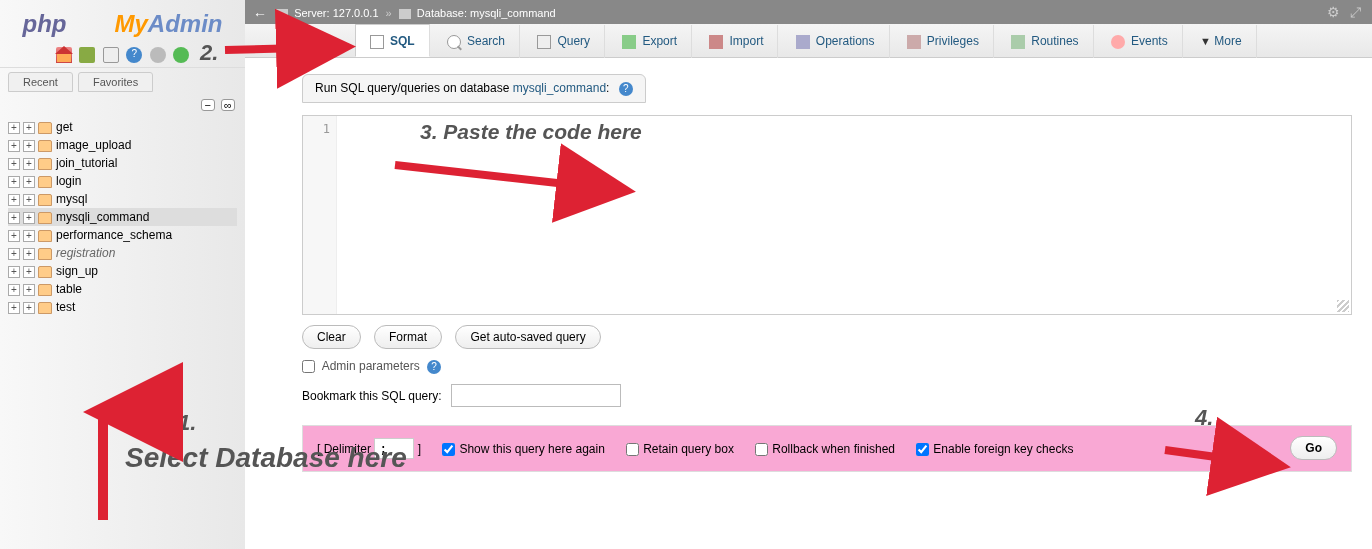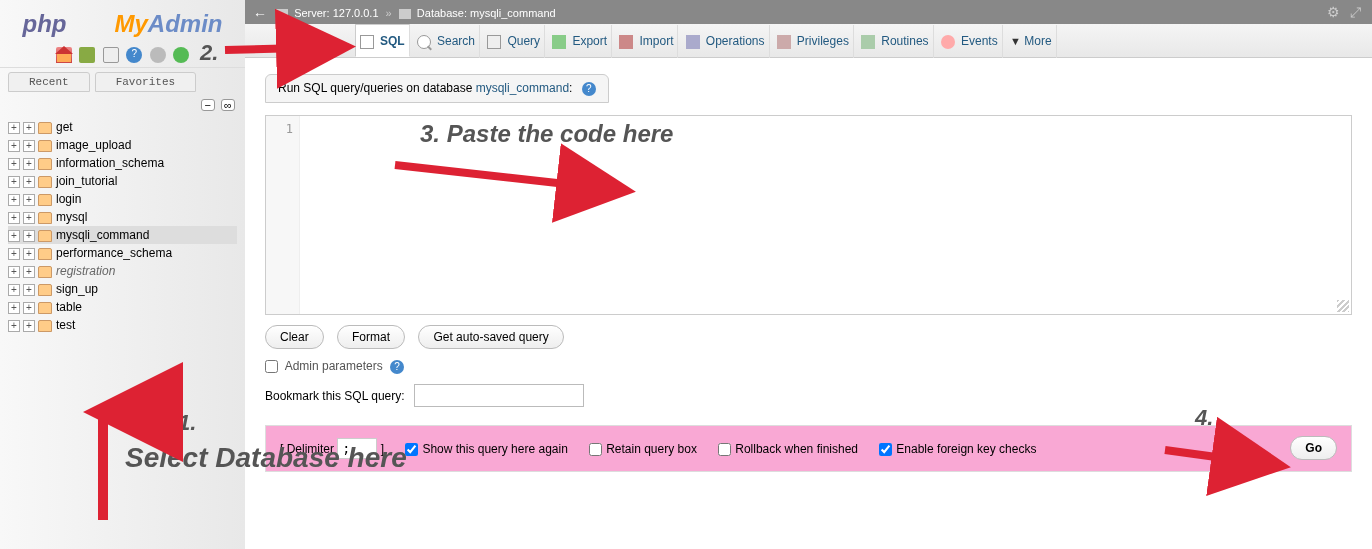--- a/index.html
+++ b/index.html
@@ -18,21 +18,21 @@
 .ic-home::before{content:'';position:absolute;left:1px;top:7px;width:14px;height:8px;background:#fa5;}
 .ic-home::after{content:'';position:absolute;left:-1px;top:-1px;border-left:9px solid transparent;border-right:9px solid transparent;border-bottom:8px solid #c33;}
 .ic-exit { background:#8a4;border-radius:2px; }
 .ic-sql { background:#eee;border:1px solid #999;border-radius:2px; }
 .ic-docs { background:#48c;border-radius:50%;color:#fff;line-height:14px;text-align:center;font-size:10px; }
 .ic-docs::before{content:'?';}
 .ic-gear { background:#bbb;border-radius:50%; }
 .ic-reload { background:#5b5;border-radius:50%; }
 
 .recent-tabs { padding: 4px 8px; font-size: 11px; color: #555; border-top:1px solid #ddd; }
-.recent-tabs span { display:inline-block; padding: 3px 20px; border: 1px solid #ccc; background: #f0f0f0; border-radius: 3px 3px 0 0; margin-right: 2px; cursor:pointer;font-family:Liberation Mono, monospace; }
+.recent-tabs span { display:inline-block; padding: 3px 14px; border: 1px solid #ccc; background: #f0f0f0; border-radius: 3px 3px 0 0; margin-right: 2px; cursor:pointer; }
 .collapse-row { text-align: right; padding: 2px 10px; }
 .collapse-btn { display:inline-block; width:14px; height:12px; border:1px solid #999; border-radius:3px; background:#fff; font-size:11px; line-height:10px; text-align:center; cursor:pointer; margin-left:3px;}
 
 .db-tree { padding: 4px 8px; font-size: 12px; }
 .tree-item { padding: 2px 0; white-space: nowrap; cursor:pointer; }
 .tree-item.new { color:#235a81; }
 .tree-item.new .db-icon::before{content:'';display:inline-block;width:10px;height:10px;background:#6a6;border-radius:50%;margin-right:2px;}
 .tree-item.selected { background:#ddd; }
 .tree-item.italic .label { font-style: italic; color:#666; }
 .exp { display:inline-block; width:12px; height:12px; border:1px solid #aaa; background:#fff; font-size:10px; line-height:10px; text-align:center; color:#555; margin-right:3px; vertical-align:middle;}
@@ -42,36 +42,36 @@
 
 .main { position:absolute; left:245px; top:0; right:0; height:549px; background:#fff; }
 .breadcrumb { background:#888; color:#fff; height:24px; line-height:24px; padding:0 8px; font-size:11px; position:relative; }
 .breadcrumb .arrow-back { display:inline-block; color:#fff; margin-right:6px; cursor:pointer; font-size:14px; }
 .breadcrumb .srv-icon { display:inline-block; width:12px; height:10px; background:#ccc; margin-right:3px; vertical-align:middle;}
 .breadcrumb .sep { margin:0 4px; color:#ccc; }
 .breadcrumb .right-icons { position:absolute; right:8px; top:0; }
 .breadcrumb .right-icons span{ display:inline-block; width:14px; height:14px; margin-left:6px; cursor:pointer; color:#ccc; font-size:14px; line-height:24px;}
 
 .tab-bar { background: linear-gradient(#f5f5f5,#e8e8e8); border-bottom:1px solid #ccc; height:34px; padding-left:110px; }
-.tab { display:inline-block; height:33px; line-height:33px; padding:0 4px; border-right:1px solid #ddd; color:#235a81; cursor:pointer; font-size:12px; }
+.tab { display:inline-block; height:33px; line-height:33px; padding:0 14px; border-right:1px solid #ddd; color:#235a81; cursor:pointer; font-size:12px; }
 .tab.active { background:#fff; border-top:1px solid #ccc; border-left:1px solid #ccc; border-bottom:1px solid #fff; font-weight:bold; }
 .tab .tab-ic { display:inline-block; width:14px; height:14px; vertical-align:middle; margin-right:6px; }
 .ic-sql2{background:#fff;border:1px solid #999;}
 .ic-search{background:#fff;border:1px solid #999;border-radius:50%;position:relative;}
 .ic-search::after{content:'';position:absolute;width:5px;height:2px;background:#999;bottom:-1px;right:-2px;transform:rotate(45deg);}
 .ic-query{background:#eee;border:1px solid #999;}
 .ic-export{background:#8c8;}
 .ic-import{background:#c88;}
 .ic-ops{background:#aac;}
 .ic-priv{background:#caa;}
 .ic-rout{background:#aca;}
 .ic-event{background:#faa;border-radius:50%;}
 .ic-more{color:#333;font-size:11px;}
 
-.content { padding: 16px 20px; }
+.content { padding: 16px 20px; margin-left: 37px; }
 .sql-panel-head { border:1px solid #ccc; border-radius:6px 6px 0 0; background:#f5f5f5; padding:6px 12px; font-size:12px; display:inline-block; }
 .sql-panel-head .dbname { color:#235a81; }
 .sql-panel-head .help-ic { display:inline-block; width:14px; height:14px; background:#48c; color:#fff; border-radius:50%; font-size:10px; line-height:14px; text-align:center; margin-left:6px;}
 
 .editor-wrap { border:1px solid #ccc; margin-top:12px; height:200px; background:#fff; position:relative; }
 .gutter { position:absolute; left:0; top:0; bottom:0; width:34px; background:#f7f7f7; border-right:1px solid #eee; text-align:right; padding:6px 6px 0 0; color:#999; font-family:monospace; font-size:12px;}
 .editor { position:absolute; left:34px; right:0; top:0; bottom:0; padding:6px; font-family:monospace; font-size:12px; border:none; outline:none; resize:none; width:calc(100% - 34px); height:100%;}
 .resize-handle { position:absolute; right:2px; bottom:2px; width:12px; height:12px; background:repeating-linear-gradient(135deg,#ccc,#ccc 2px,transparent 2px,transparent 4px);}
 
 .btn-row { margin:10px 0; }
@@ -116,21 +116,20 @@
     <span>Recent</span>
     <span>Favorites</span>
   </div>
   <div class="collapse-row">
     <span class="collapse-btn">−</span>
     <span class="collapse-btn">∞</span>
   </div>
   <div class="db-tree">
     <div class="tree-item"><span class="exp">+</span><span class="exp2">+</span><span class="db-icon"></span><span class="label">get</span></div>
     <div class="tree-item"><span class="exp">+</span><span class="exp2">+</span><span class="db-icon"></span><span class="label">image_upload</span></div>
-    <div class="tree-item"><span class="exp">+</span><span class="exp2">+</span><span class="db-icon"></span><span class="label">information_schema</span></div>
     <div class="tree-item"><span class="exp">+</span><span class="exp2">+</span><span class="db-icon"></span><span class="label">join_tutorial</span></div>
     <div class="tree-item"><span class="exp">+</span><span class="exp2">+</span><span class="db-icon"></span><span class="label">login</span></div>
     <div class="tree-item"><span class="exp">+</span><span class="exp2">+</span><span class="db-icon"></span><span class="label">mysql</span></div>
     <div class="tree-item selected"><span class="exp">+</span><span class="exp2">+</span><span class="db-icon"></span><span class="label">mysqli_command</span></div>
     <div class="tree-item"><span class="exp">+</span><span class="exp2">+</span><span class="db-icon"></span><span class="label">performance_schema</span></div>
     <div class="tree-item italic"><span class="exp">+</span><span class="exp2">+</span><span class="db-icon"></span><span class="label">registration</span></div>
     <div class="tree-item"><span class="exp">+</span><span class="exp2">+</span><span class="db-icon"></span><span class="label">sign_up</span></div>
     <div class="tree-item"><span class="exp">+</span><span class="exp2">+</span><span class="db-icon"></span><span class="label">table</span></div>
     <div class="tree-item"><span class="exp">+</span><span class="exp2">+</span><span class="db-icon"></span><span class="label">test</span></div>
   </div>
@@ -214,21 +213,21 @@
   <svg width="130" height="30">
       <defs>
         <marker id="ah1" markerWidth="10" markerHeight="10" refX="8" refY="5" orient="auto">
           <path d="M0,0 L10,5 L0,10 Z" fill="#d23"></path>
         </marker>
       </defs>
       <line x1="0" y1="15" x2="115" y2="12" stroke="#d23" stroke-width="8" marker-end="url(#ah1)"></line>
     </svg>
 </div>
 
-<div class="annot" style="left:420px;top:120px;font-size:24px;">3. Paste the code here</div>
+<div class="annot" style="left:420px;top:120px;font-size:21px;">3. Paste the code here</div>
 <div class="arrow-red" style="left:380px;top:145px;">
   <svg width="250" height="60">
       <defs>
         <marker id="ah3" markerWidth="10" markerHeight="10" refX="2" refY="5" orient="auto">
           <path d="M10,0 L0,5 L10,10 Z" fill="#d23"></path>
         </marker>
       </defs>
       <line x1="240" y1="45" x2="15" y2="20" stroke="#d23" stroke-width="8" marker-start="url(#ah3)"></line>
     </svg>
 </div>

